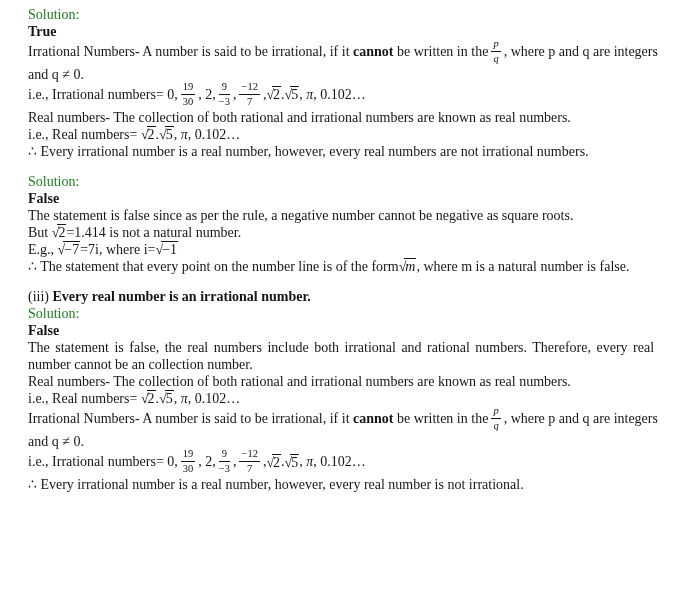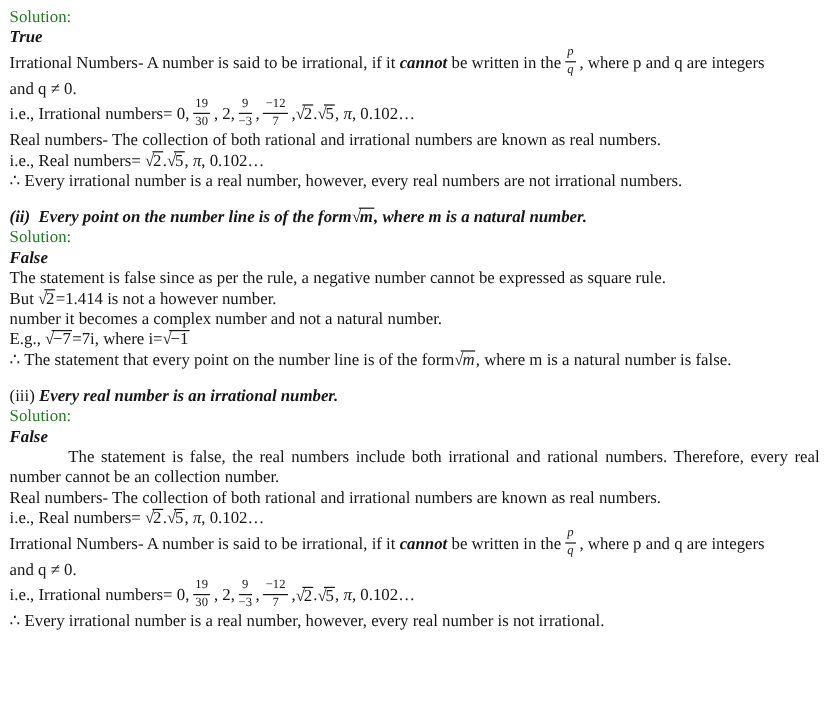--- a/index.html
+++ b/index.html
@@ -7,29 +7,29 @@
     width: 691px; height: 604px;
     background: #ffffff;
     overflow: hidden;
   }
   body {
     font-family: "Liberation Serif", serif;
     font-size: 14px;
     color: #161616;
   }
   .doc { padding: 6px 8px 0 8px; }
-  .line { white-space: nowrap; line-height: 17px; min-height: 17px; }
+  .line { white-space: nowrap; line-height: 17px; min-height: 17px; margin-left: 20px; }
   .spacer { height: 13px; }
-  .b  { font-weight: bold; font-style: italic; }
+  .b  { font-weight: bold; }
   .i  { font-style: italic; }
   .bi { font-weight: bold; font-style: italic; }
   .g  { color: var(--solution-green, #1e7d1e); }
   .m  { font-family: "Liberation Serif", serif; }
   .mi { font-style: italic; }
-  .wide { word-spacing: 2px; text-align: right; }
+  .wide { word-spacing: 2px; }
   .frac {
     display: inline-flex;
     flex-direction: column;
     vertical-align: middle;
     text-align: center;
     font-size: 10.5px;
     line-height: 1.1;
     margin: 0 3px;
     position: relative;
     top: -2px;
@@ -58,26 +58,24 @@
         <span class="num">9</span>
         <span class="den">−3</span>
       </span><span class="m">,</span><span class="frac m">
         <span class="num">−12</span>
         <span class="den">7</span>
       </span><span class="m">,</span><span class="sqrt m"><span class="sign">√</span><span class="rad">2</span></span><span class="m">.</span><span class="sqrt m"><span class="sign">√</span><span class="rad">5</span></span><span class="m">, </span><span class="mi">π</span><span class="m">, 0.102…</span></div>
     <div class="line"><span>Real numbers- The collection of both rational and irrational numbers are known as real numbers.</span></div>
     <div class="line"><span>i.e., Real numbers= </span><span class="sqrt m"><span class="sign">√</span><span class="rad">2</span></span><span class="m">.</span><span class="sqrt m"><span class="sign">√</span><span class="rad">5</span></span><span class="m">, </span><span class="mi">π</span><span class="m">, 0.102…</span></div>
     <div class="line"><span>∴ Every irrational number is a real number, however, every real numbers are not irrational numbers.</span></div>
     <div class="spacer"></div>
-    <div class="line"><span class="b">(ii)&nbsp; Every point on the number line is of the form</span><span class="sqrt bi"><span class="sign">√</span><span class="rad">m</span></span><span class="b">, where m is a natural number.</span></div>
     <div class="line"><span class="g">Solution:</span></div>
     <div class="line"><span class="b">False</span></div>
-    <div class="line"><span>The statement is false since as per the rule, a negative number cannot be expressed as square rule.</span></div>
-    <div class="line"><span>But </span><span class="sqrt m"><span class="sign">√</span><span class="rad">2</span></span><span class="m">=1.414</span><span> is not a however number.</span></div>
-    <div class="line"><span>number it becomes a complex number and not a natural number.</span></div>
+    <div class="line"><span>The statement is false since as per the rule, a negative number cannot be negative as square roots.</span></div>
+    <div class="line"><span>But </span><span class="sqrt m"><span class="sign">√</span><span class="rad">2</span></span><span class="m">=1.414</span><span> is not a natural number.</span></div>
     <div class="line"><span>E.g., </span><span class="sqrt m"><span class="sign">√</span><span class="rad">−7</span></span><span class="m">=7i</span><span>, where i=</span><span class="sqrt m"><span class="sign">√</span><span class="rad">−1</span></span></div>
     <div class="line"><span>∴ The statement that every point on the number line is of the form</span><span class="sqrt i"><span class="sign">√</span><span class="rad">m</span></span><span>, where m is a natural number is false.</span></div>
     <div class="spacer"></div>
     <div class="line"><span>(iii) </span><span class="b">Every real number is an irrational number.</span></div>
     <div class="line"><span class="g">Solution:</span></div>
     <div class="line"><span class="b">False</span></div>
     <div class="line wide"><span>The statement is false, the real numbers include both irrational and rational numbers. Therefore, every real</span></div>
     <div class="line"><span>number cannot be an collection number.</span></div>
     <div class="line"><span>Real numbers- The collection of both rational and irrational numbers are known as real numbers.</span></div>
     <div class="line"><span>i.e., Real numbers= </span><span class="sqrt m"><span class="sign">√</span><span class="rad">2</span></span><span class="m">.</span><span class="sqrt m"><span class="sign">√</span><span class="rad">5</span></span><span class="m">, </span><span class="mi">π</span><span class="m">, 0.102…</span></div>

